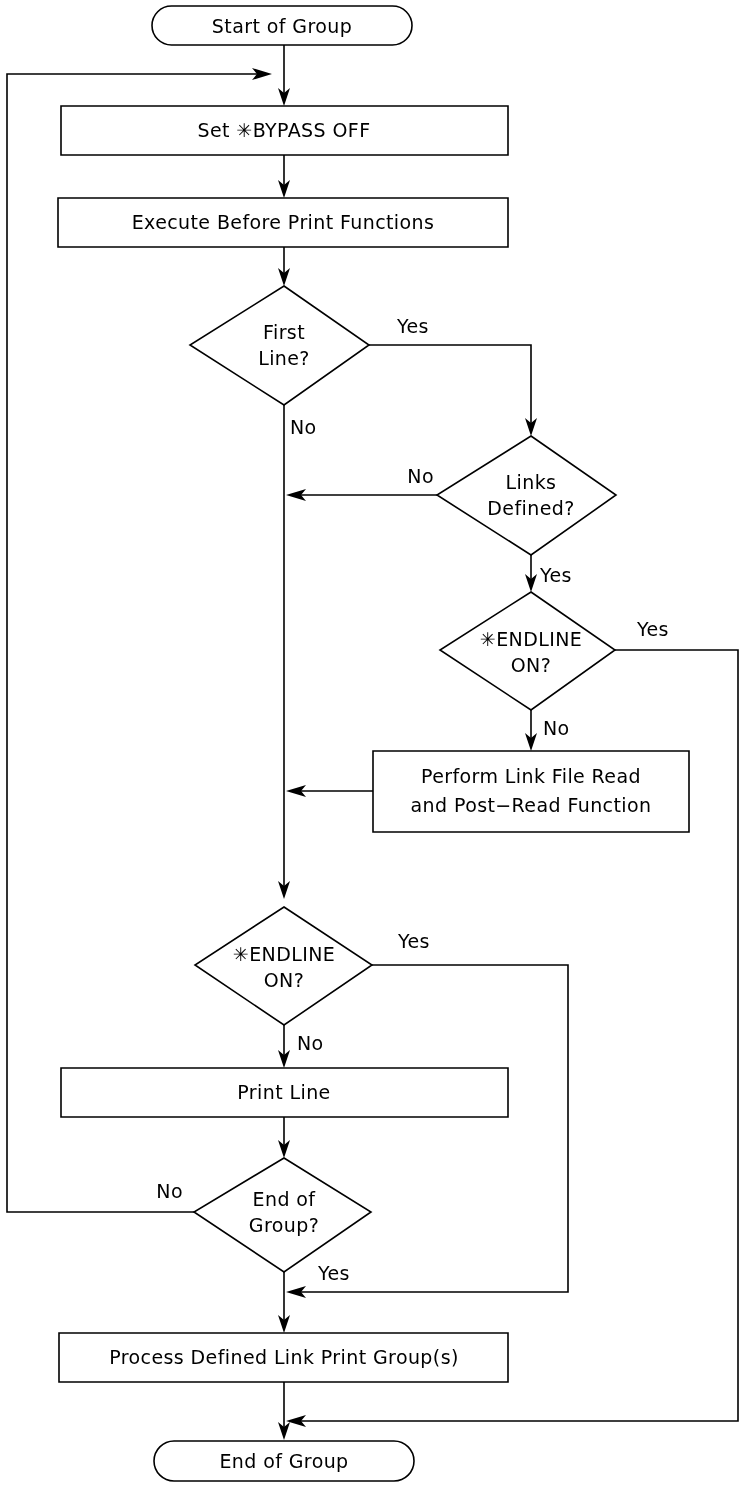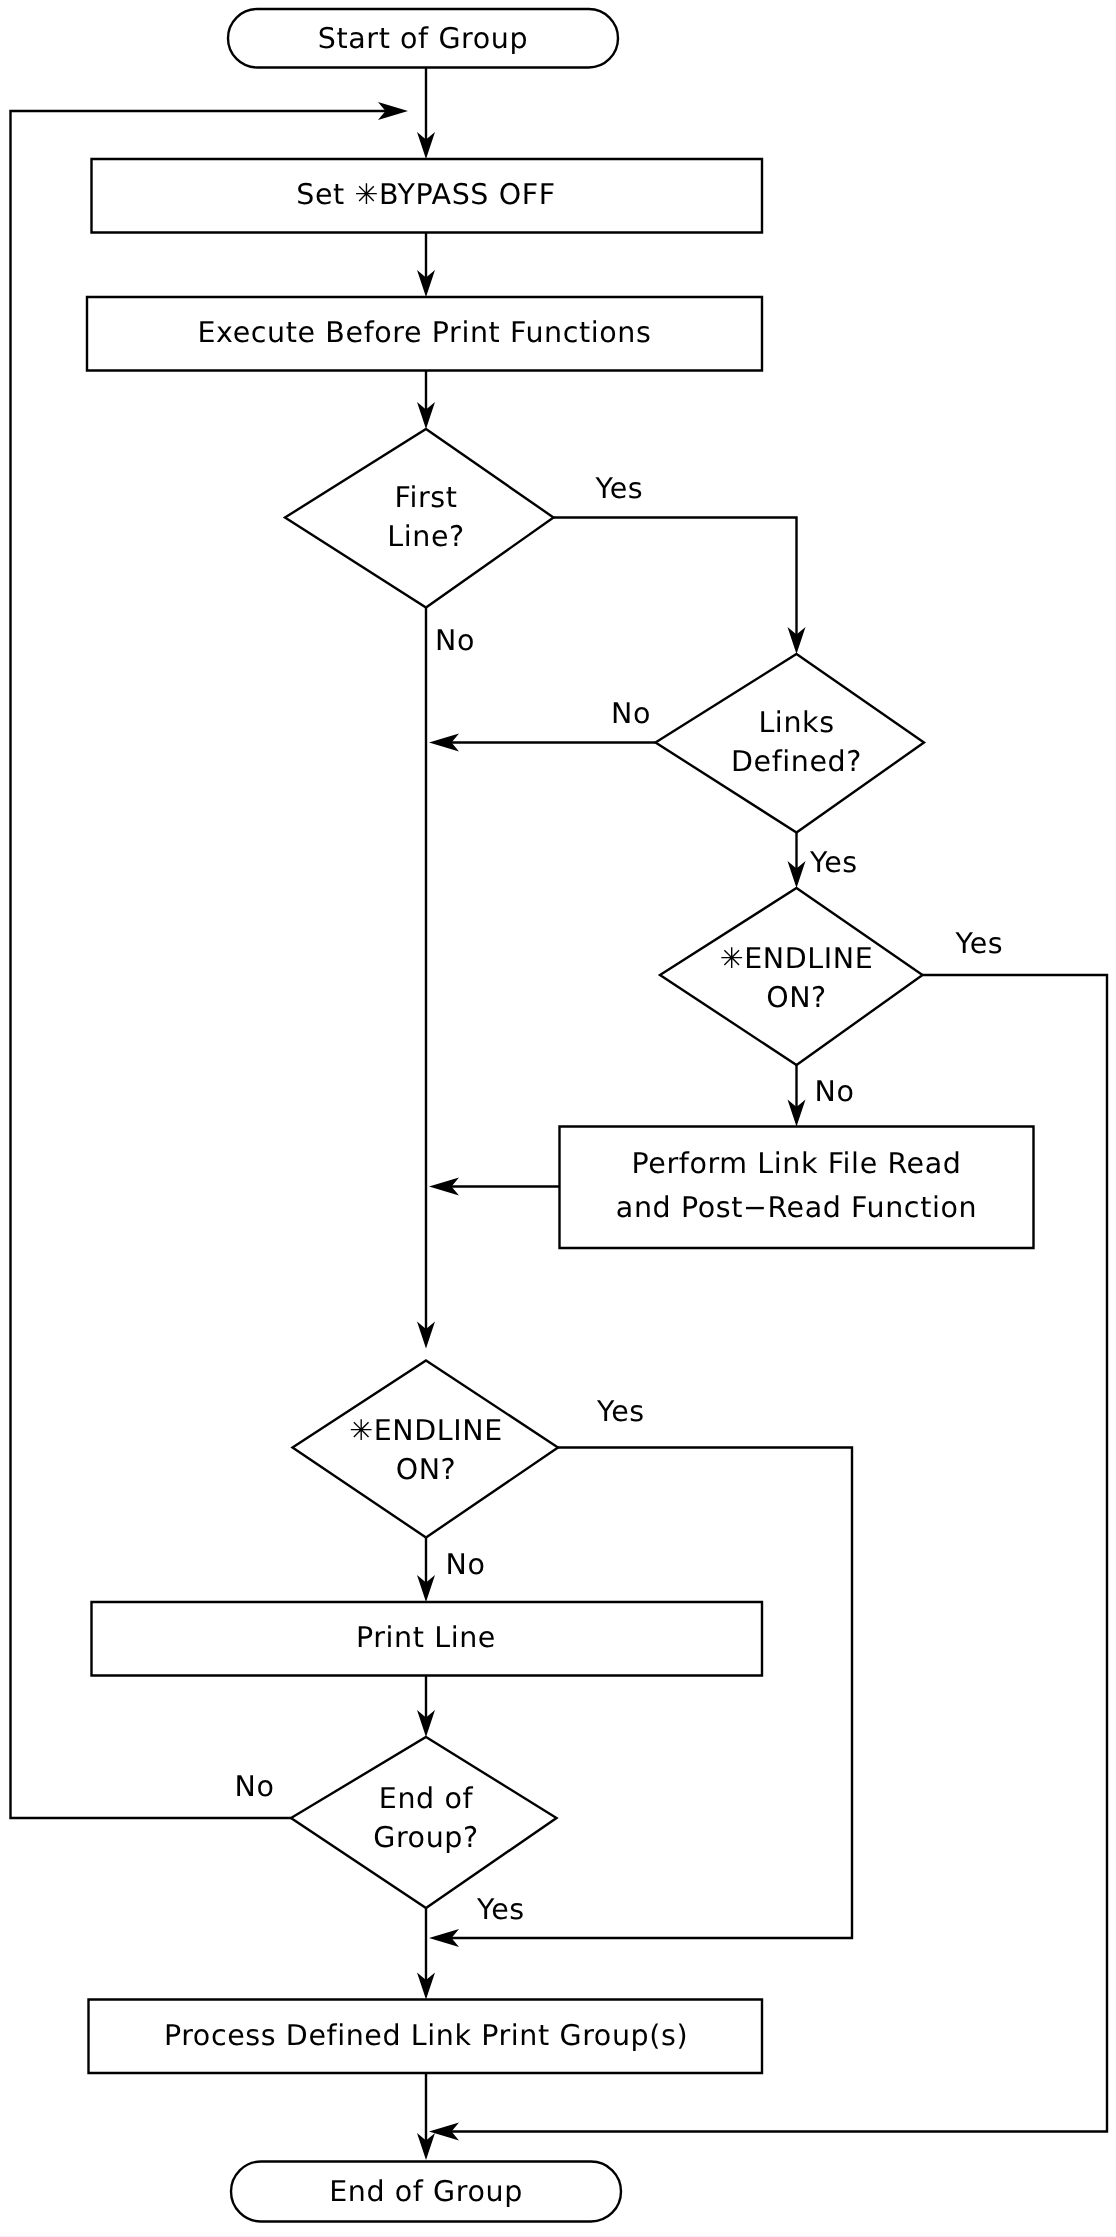--- a/index.html
+++ b/index.html
@@ -11,21 +11,21 @@
   body {
     width: 744px;
     height: 1491px;
     font-family: "DejaVu Sans", sans-serif;
   }
   #flow-root {
     position: relative;
     width: 744px;
     height: 1491px;
     overflow: hidden;
-    background: #f0abfc;
+    background: #0369a1;
   }
   svg#flowchart {
     display: block;
     width: 744px;
     height: 1491px;
     background: #ffffff;
   }
   .shape {
     fill: #ffffff;
     stroke: #000000;

